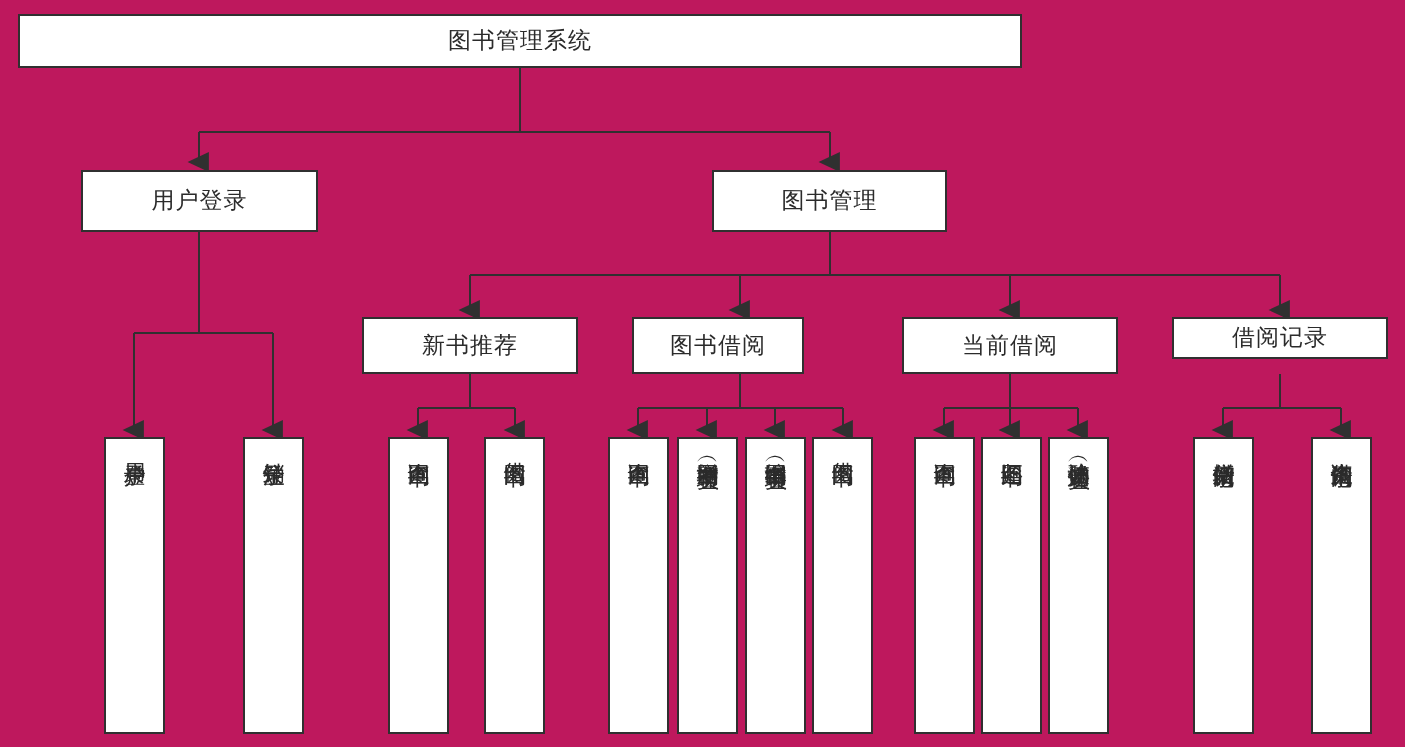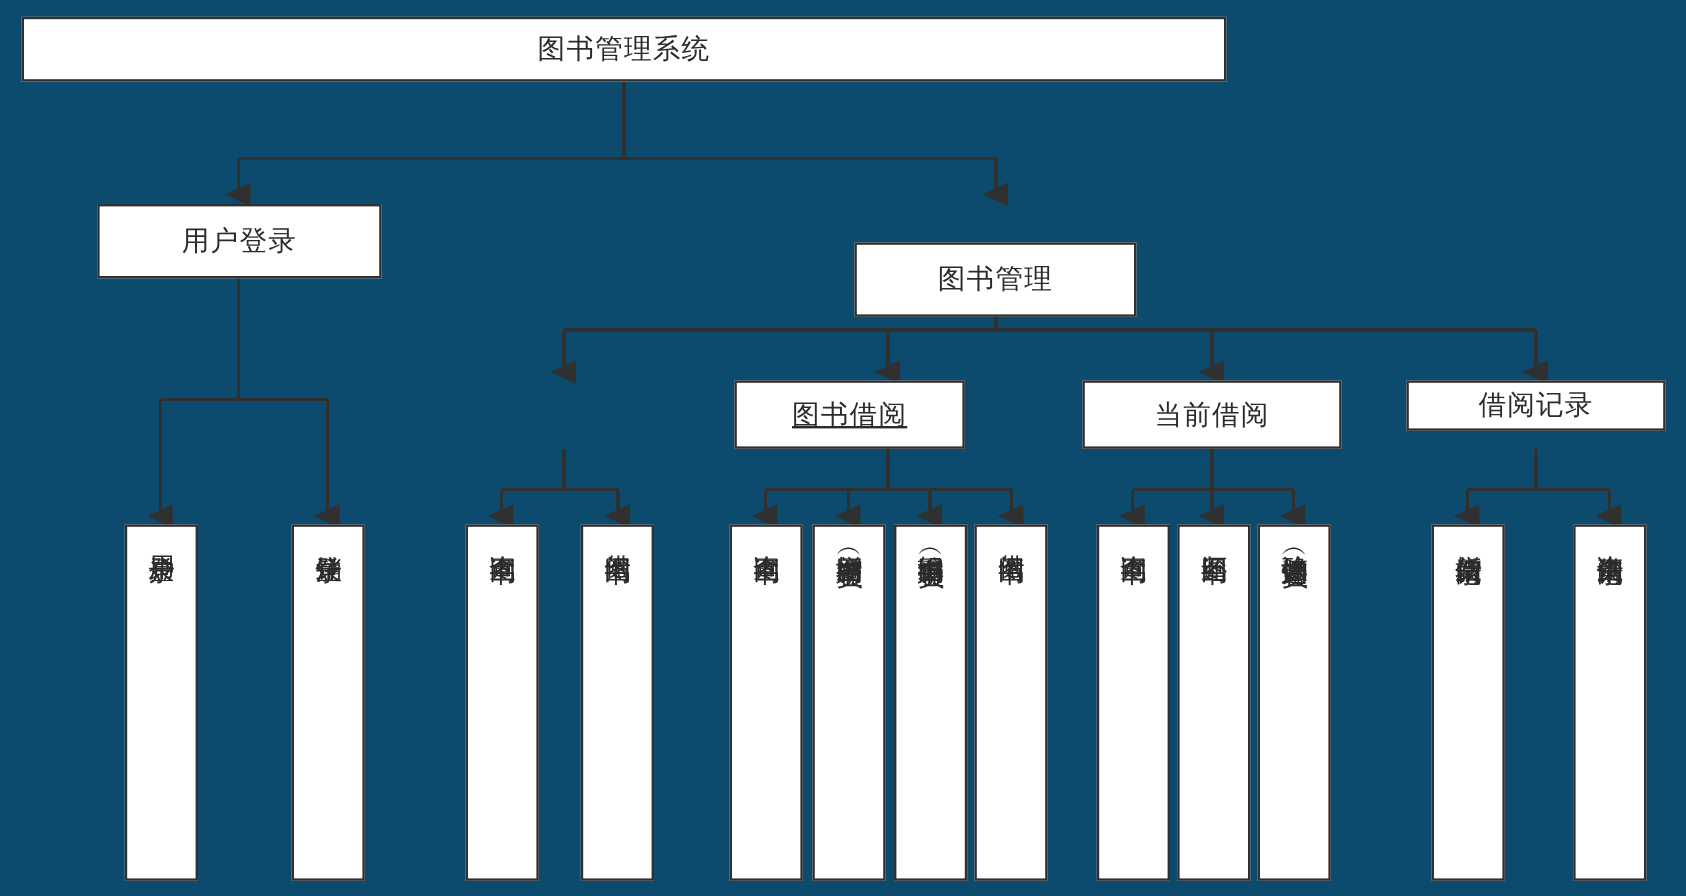--- a/index.html
+++ b/index.html
@@ -7,21 +7,21 @@
     padding: 0;
     background: #ffffff;
   }
   body {
     font-family: "Liberation Sans", "DejaVu Sans", sans-serif;
   }
   #canvas {
     position: relative;
     width: 1405px;
     height: 747px;
-    background: #0c4a6e;
+    background: #be185d;
     overflow: hidden;
   }
   #edges {
     position: absolute;
     left: 0;
     top: 0;
     width: 1405px;
     height: 747px;
   }
   .node {
@@ -120,25 +120,28 @@
     </g>
   </svg>
 
   <div class="node node-h" style="left:18px; top:14px; width:1004px; height:54px;">
     <span>图书管理系统</span>
   </div>
 
   <div class="node node-h" style="left:81px; top:170px; width:237px; height:62px;">
     <span>用户登录</span>
   </div>
-  <div class="node node-h" style="left:712px; top:170px; width:235px; height:62px;margin-top:32px;">
+  <div class="node node-h" style="left:712px; top:170px; width:235px; height:62px;">
     <span>图书管理</span>
   </div>
 
-  <div class="node node-h" style="left:612px; top:317px; width:192px; height:57px;text-decoration:underline;">
+  <div class="node node-h" style="left:362px; top:317px; width:216px; height:57px;">
+    <span>新书推荐</span>
+  </div>
+  <div class="node node-h" style="left:632px; top:317px; width:172px; height:57px;">
     <span>图书借阅</span>
   </div>
   <div class="node node-h" style="left:902px; top:317px; width:216px; height:57px;">
     <span>当前借阅</span>
   </div>
   <div class="node node-h" style="left:1172px; top:317px; width:216px; height:42px;">
     <span>借阅记录</span>
   </div>
 
   <div class="node node-v" style="left:104px; top:437px; width:61px; height:297px; justify-content:center;">

